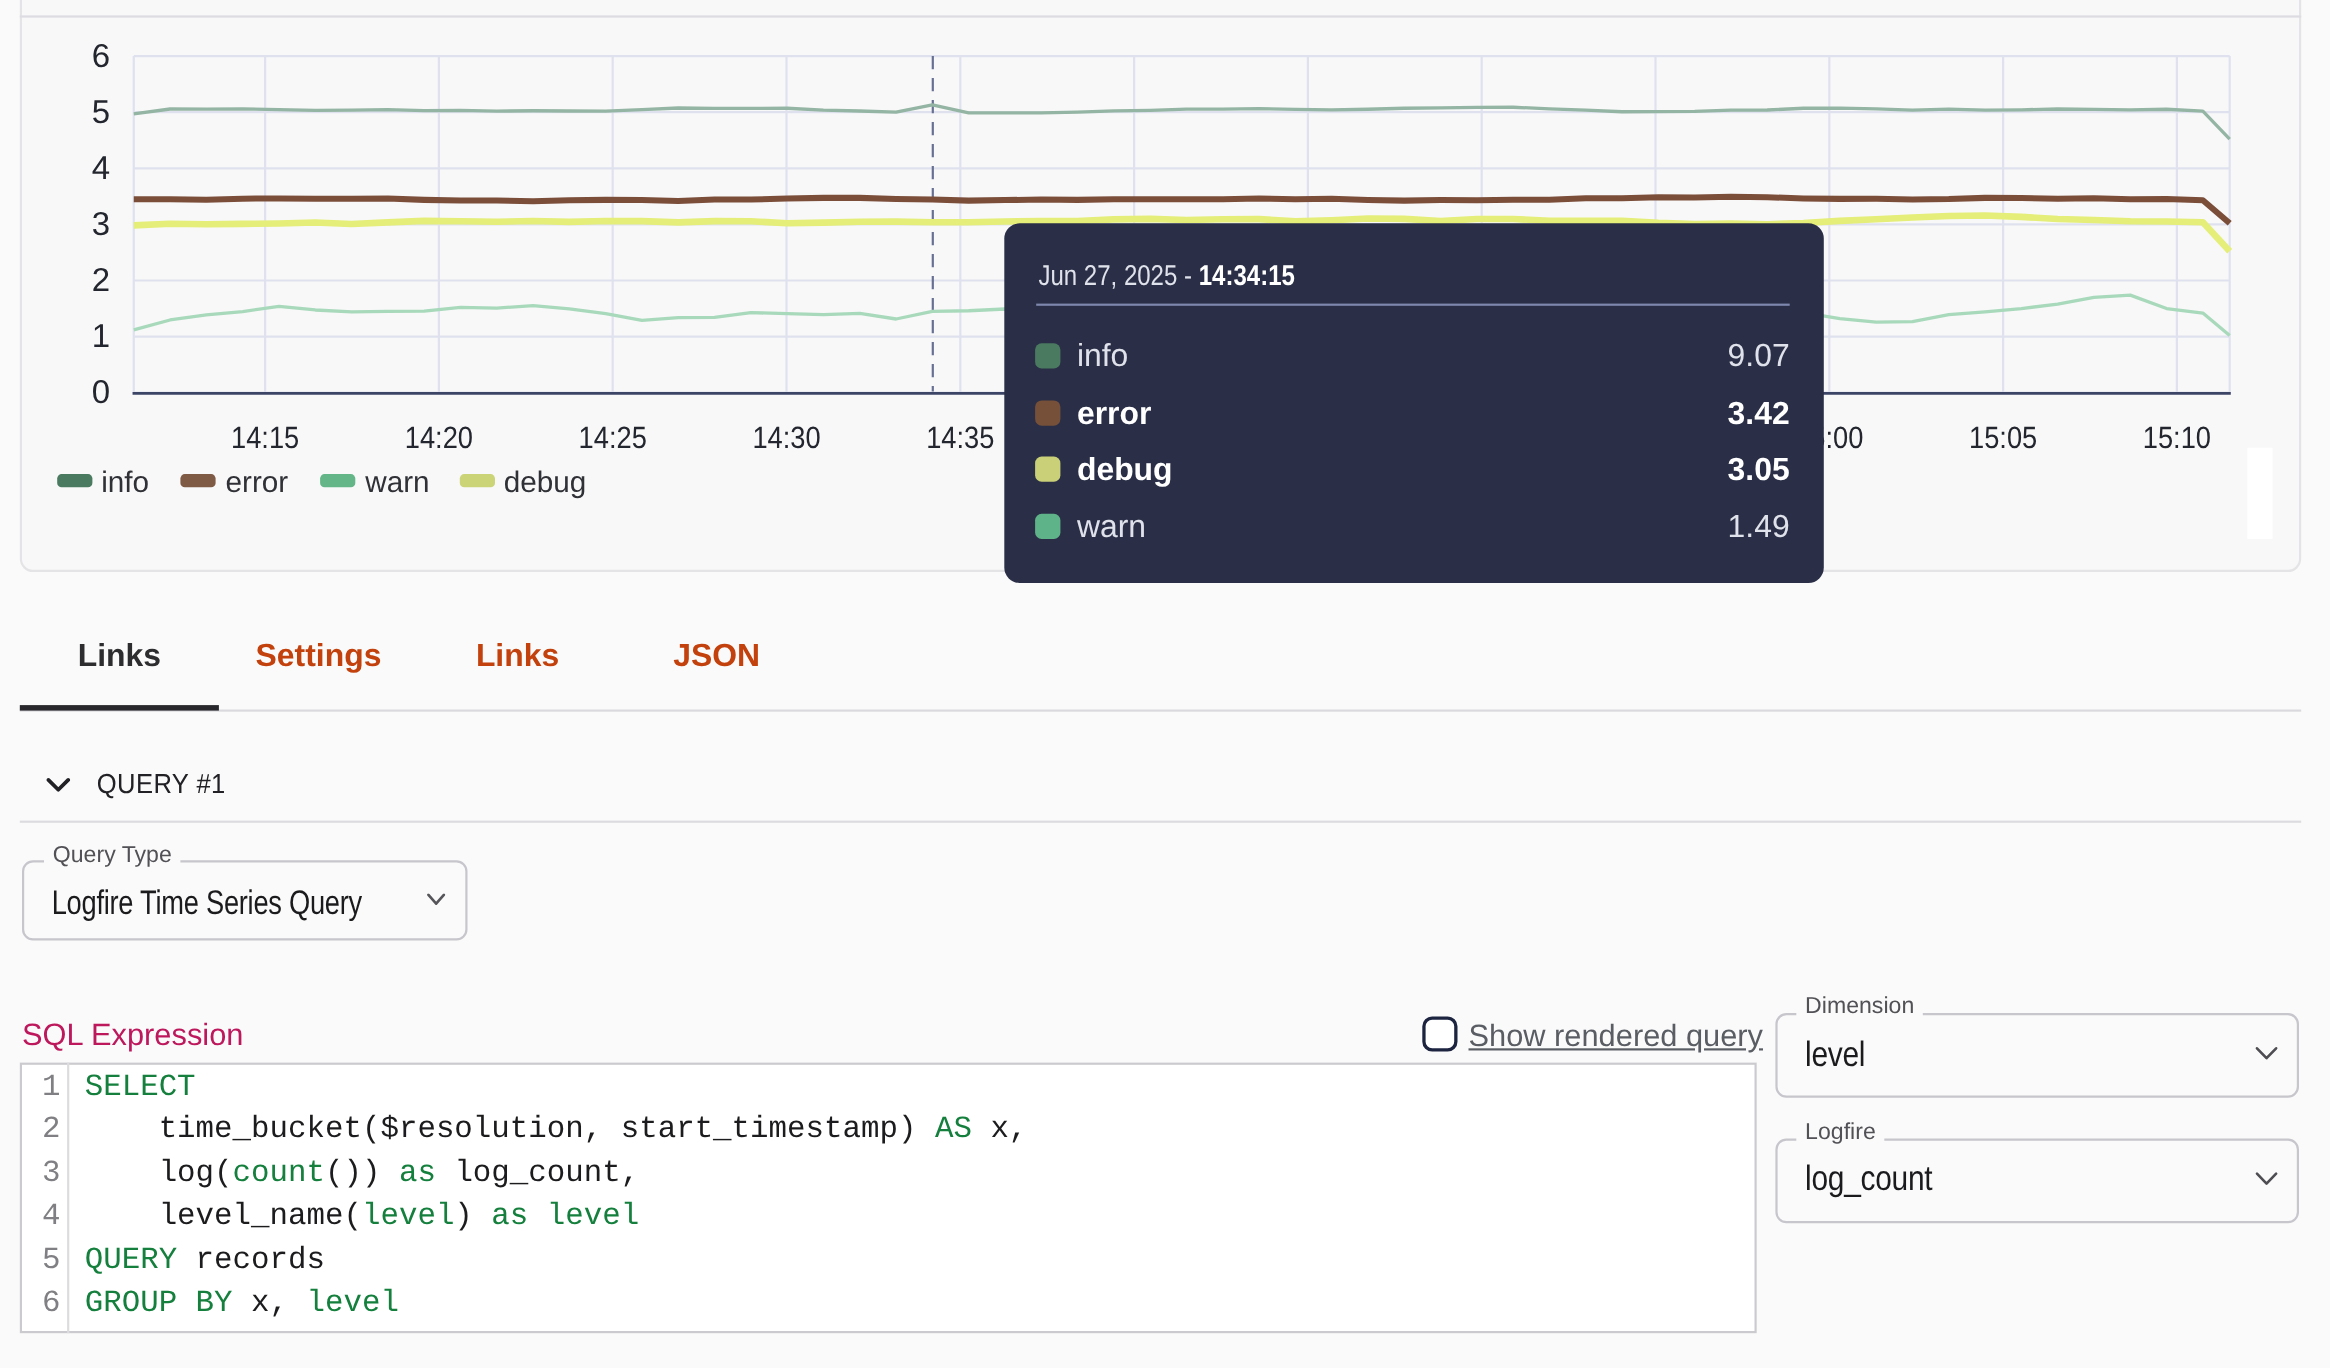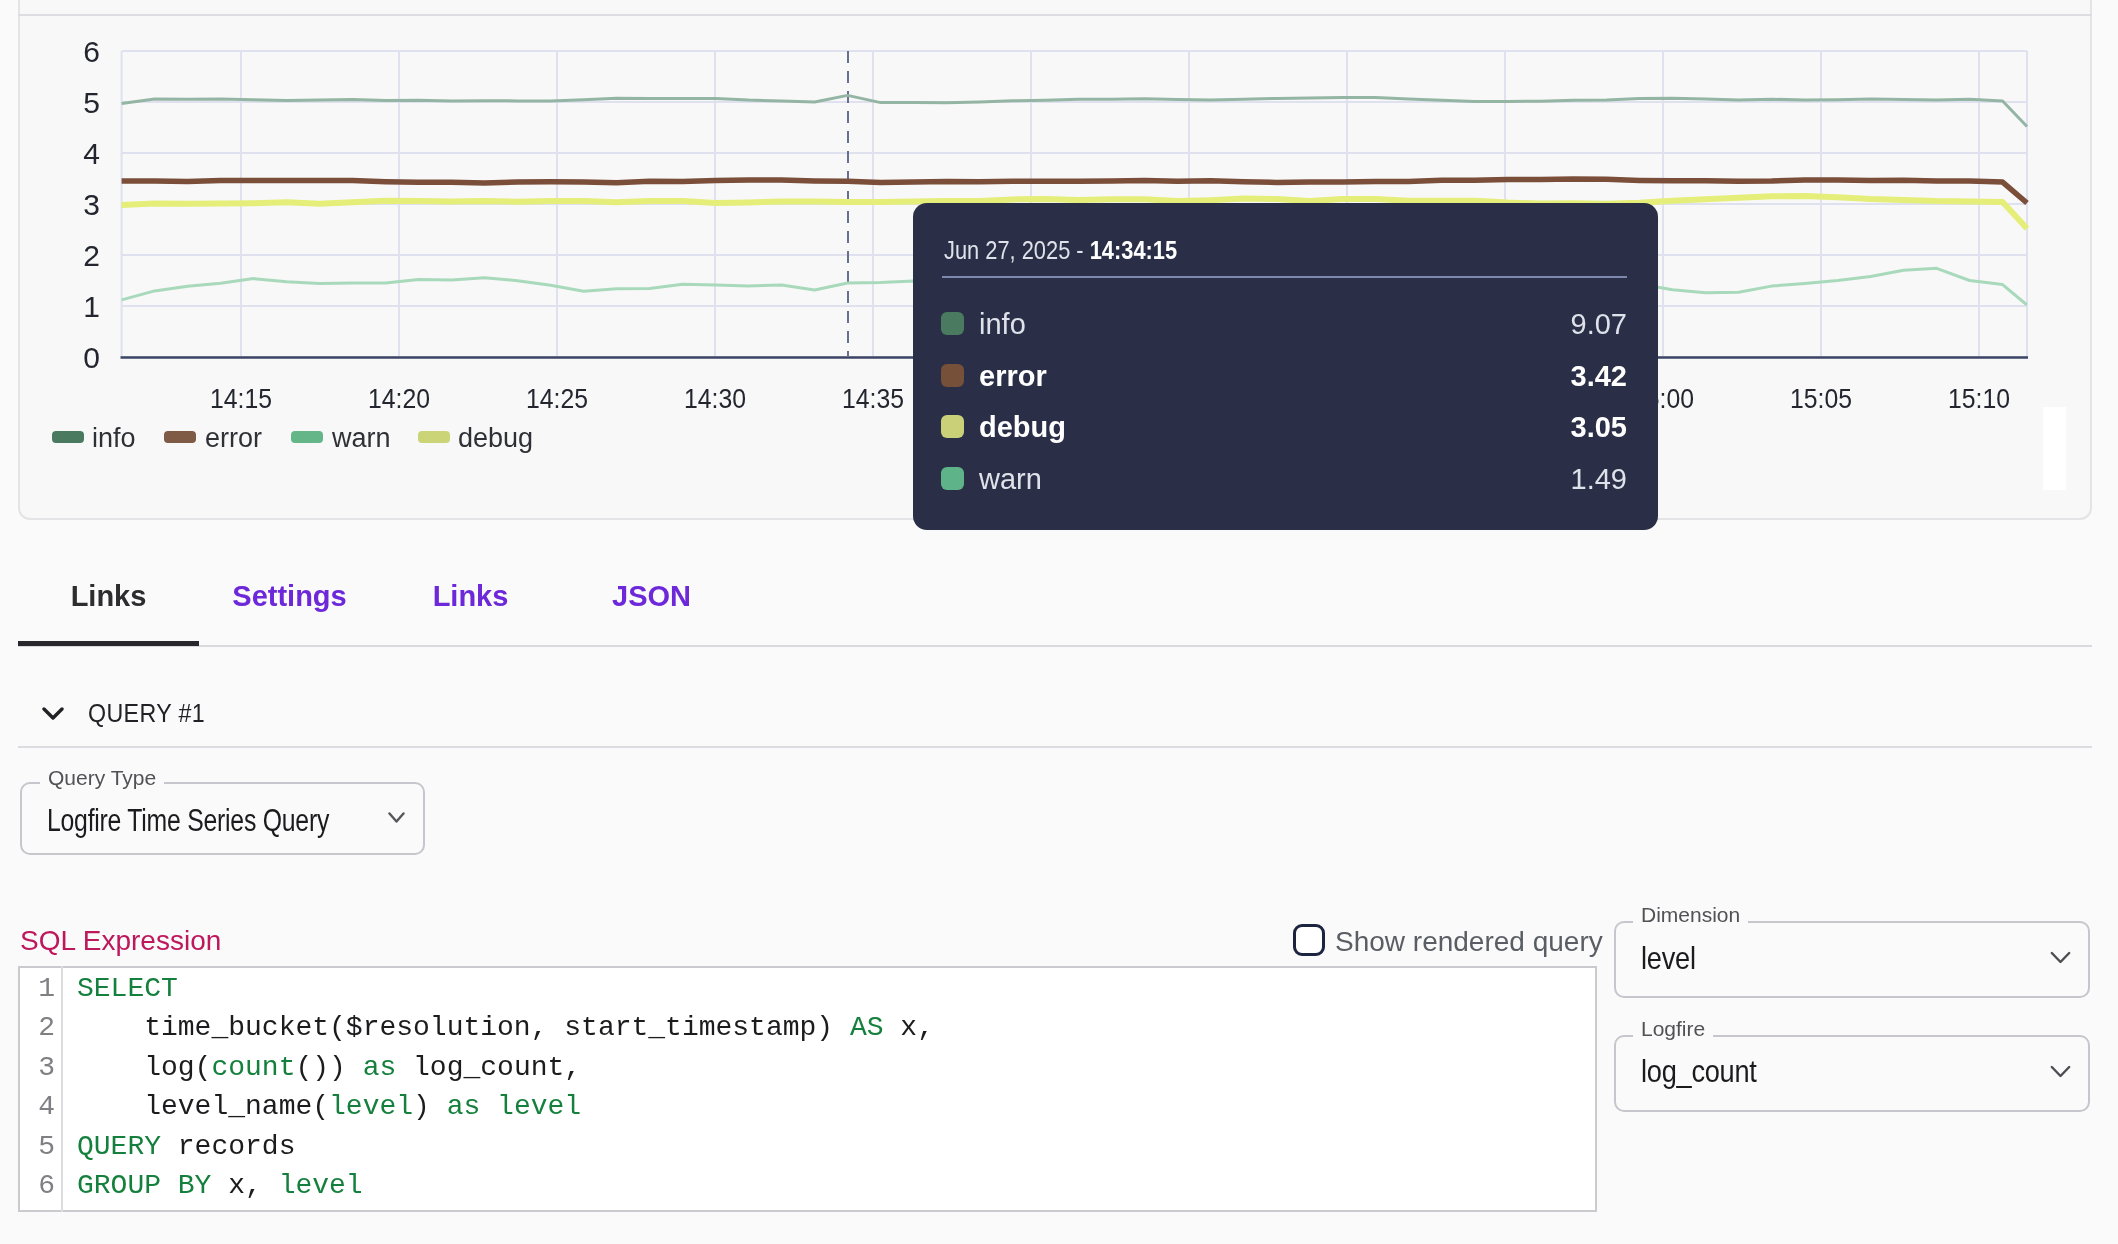--- a/index.html
+++ b/index.html
@@ -9,31 +9,31 @@
 #whitebar { left:2043px; top:407px; width:23px; height:83px; background:#ffffff; }
 #tooltip { left:913px; top:203px; width:745px; height:327px; background:#2a2f47; border-radius:14px; color:#dfe2ea; }
 #tooltip .title { position:absolute; left:31px; top:32px; font-size:26px; transform:scaleX(0.84); transform-origin:left top; }
 #tooltip .title b { color:#ffffff; }
 #tooltip .sep { position:absolute; left:29px; top:73px; width:685px; border-top:2px solid #7e87ad; }
 .trow { position:absolute; left:27px; width:691px; height:26px; font-size:29px; }
 .trow .sw { position:absolute; left:1px; top:1px; width:23px; height:23px; border-radius:6px; }
 .trow .nm { position:absolute; left:39px; top:0; line-height:26px; }
 .trow .vl { position:absolute; right:4px; top:0; line-height:26px; }
 .trow.b { font-weight:bold; color:#ffffff; }
-.tabtxt { position:absolute; top:580px; font-size:29px; font-weight:bold; color:#6d28d9; text-align:center; width:181px; }
+.tabtxt { position:absolute; top:580px; font-size:29px; font-weight:bold; color:#c2410c; text-align:center; width:181px; }
 #tabline { left:18px; top:645px; width:2074px; border-top:2px solid #dadade; }
 #tabactive { left:18px; top:641px; width:181px; height:5px; background:#28282c; }
 #qhdr { left:88px; top:699px; font-size:25px; font-weight:500; color:#222226; letter-spacing:0.4px; transform:scaleX(0.93); transform-origin:left top; }
 #qsep { left:18px; top:746px; width:2074px; border-top:2px solid #dcdce0; }
 .obox { position:absolute; border:2px solid #c6c6cc; border-radius:10px; background:transparent; }
 .olabel { position:absolute; font-size:21px; color:#515156; background:#fafafa; padding:0 8px; }
 .oval { position:absolute; font-size:32px; color:#1b1b1e; letter-spacing:-0.3px; transform:scaleX(0.85); transform-origin:left top; }
 #sqllabel { left:20px; top:925px; font-size:28px; color:#be185d; }
 #cbx { left:1293px; top:924px; width:32px; height:32px; border:3px solid #1d2440; border-radius:9px; background:#fff; }
-#cbxlab { left:1335px; top:926px; font-size:28px; color:#5a5e64; }
+#cbxlab { left:1335px; top:926px; font-size:28px; color:#5a5e64;text-decoration:underline; }
 #codebox { left:18px; top:966px; width:1579px; height:246px; background:#ffffff; border:2px solid #cbcbcf; }
 #gutline { left:61px; top:966px; width:0; height:246px; border-left:2px solid #dcdcdf; }
 .ln { position:absolute; width:37px; text-align:right; font-family:"Liberation Mono",monospace; font-size:28px; color:#808084; left:18px; }
 .cl { position:absolute; left:77px; font-family:"Liberation Mono",monospace; font-size:28px; color:#1c1c1e; white-space:pre; }
 .kw { color:#15803d; }
 svg#chart { position:absolute; left:0; top:0; }
 .chev { position:absolute; }
 </style></head>
 <body>
 <div class="abs" id="card"></div>

